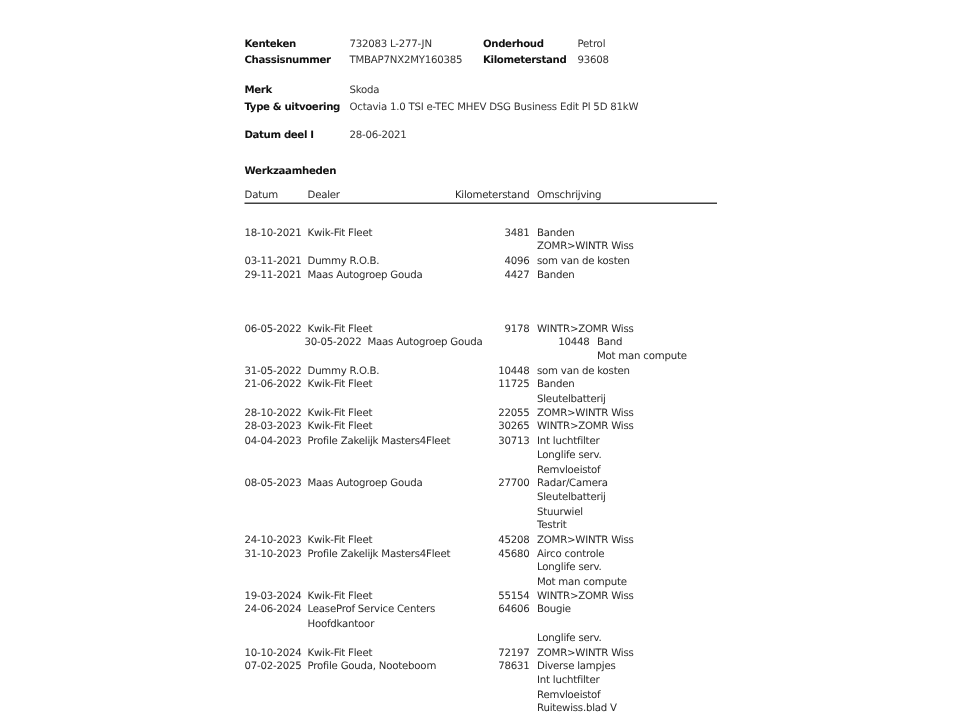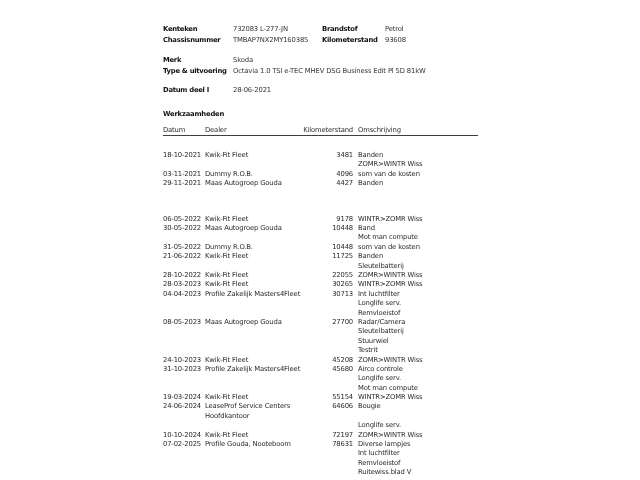--- a/index.html
+++ b/index.html
@@ -40,21 +40,21 @@
 </style>
 </head>
 <body>
 
 <div class="page">
 
 
   <div class="irow" style="top:25px">
     <span class="lbl x0">Kenteken</span>
     <span class="val x70">732083 L-277-JN</span>
-    <span class="lbl x159">Brandstof</span>
+    <span class="lbl x159">Onderhoud</span>
     <span class="val x222">Petrol</span>
   </div>
 
   <div class="irow" style="top:36px">
     <span class="lbl x0">Chassisnummer</span>
     <span class="val x70">TMBAP7NX2MY160385</span>
     <span class="lbl x159">Kilometerstand</span>
     <span class="val x222">93608</span>
   </div>
 
@@ -118,21 +118,21 @@
       <div class="trow" style="height: 9.4px; margin-top: 26px;">
         <div class="cell c-datum">06-05-2022</div>
         <div class="cell c-dealer">
           <div class="line">Kwik-Fit Fleet</div>
         </div>
         <div class="cell c-km">9178</div>
         <div class="cell c-oms">
           <div class="line">WINTR&gt;ZOMR Wiss</div>
         </div>
       </div>
-      <div class="trow" style="height: 18.8px;">
+      <div class="trow" style="height: 18.8px; margin-left: 40px;">
         <div class="cell c-datum">30-05-2022</div>
         <div class="cell c-dealer">
           <div class="line">Maas Autogroep Gouda</div>
         </div>
         <div class="cell c-km">10448</div>
         <div class="cell c-oms">
           <div class="line">Band</div>
           <div class="line">Mot man compute</div>
         </div>
       </div>

